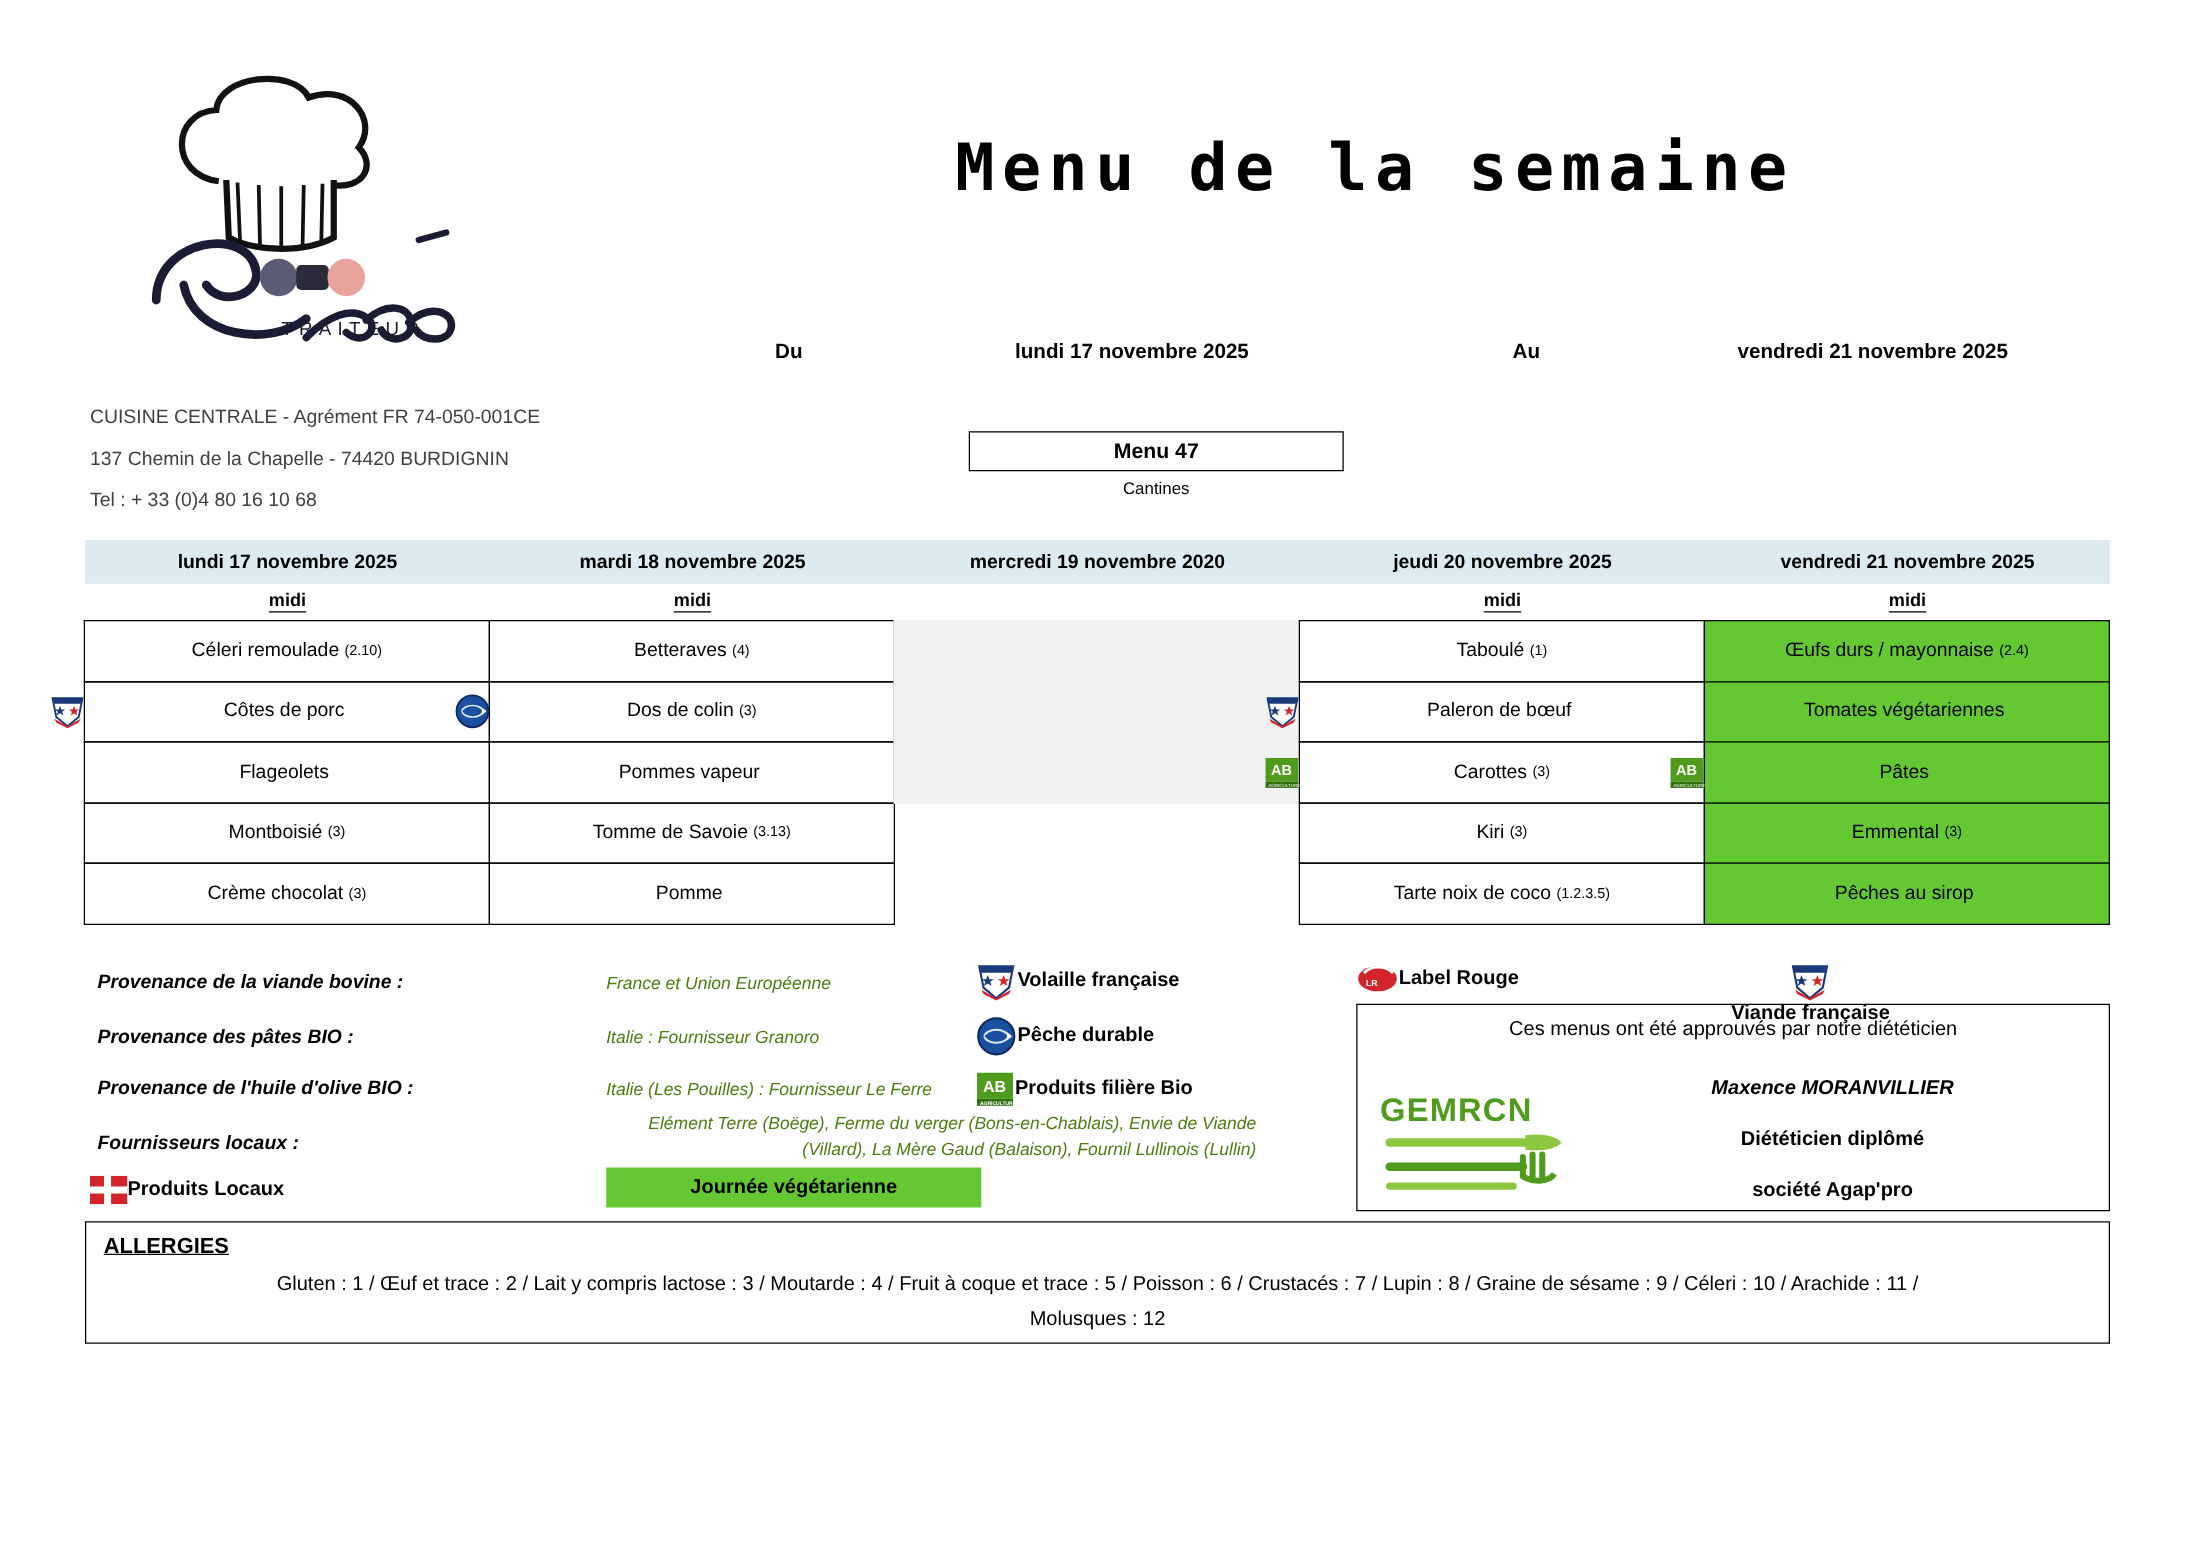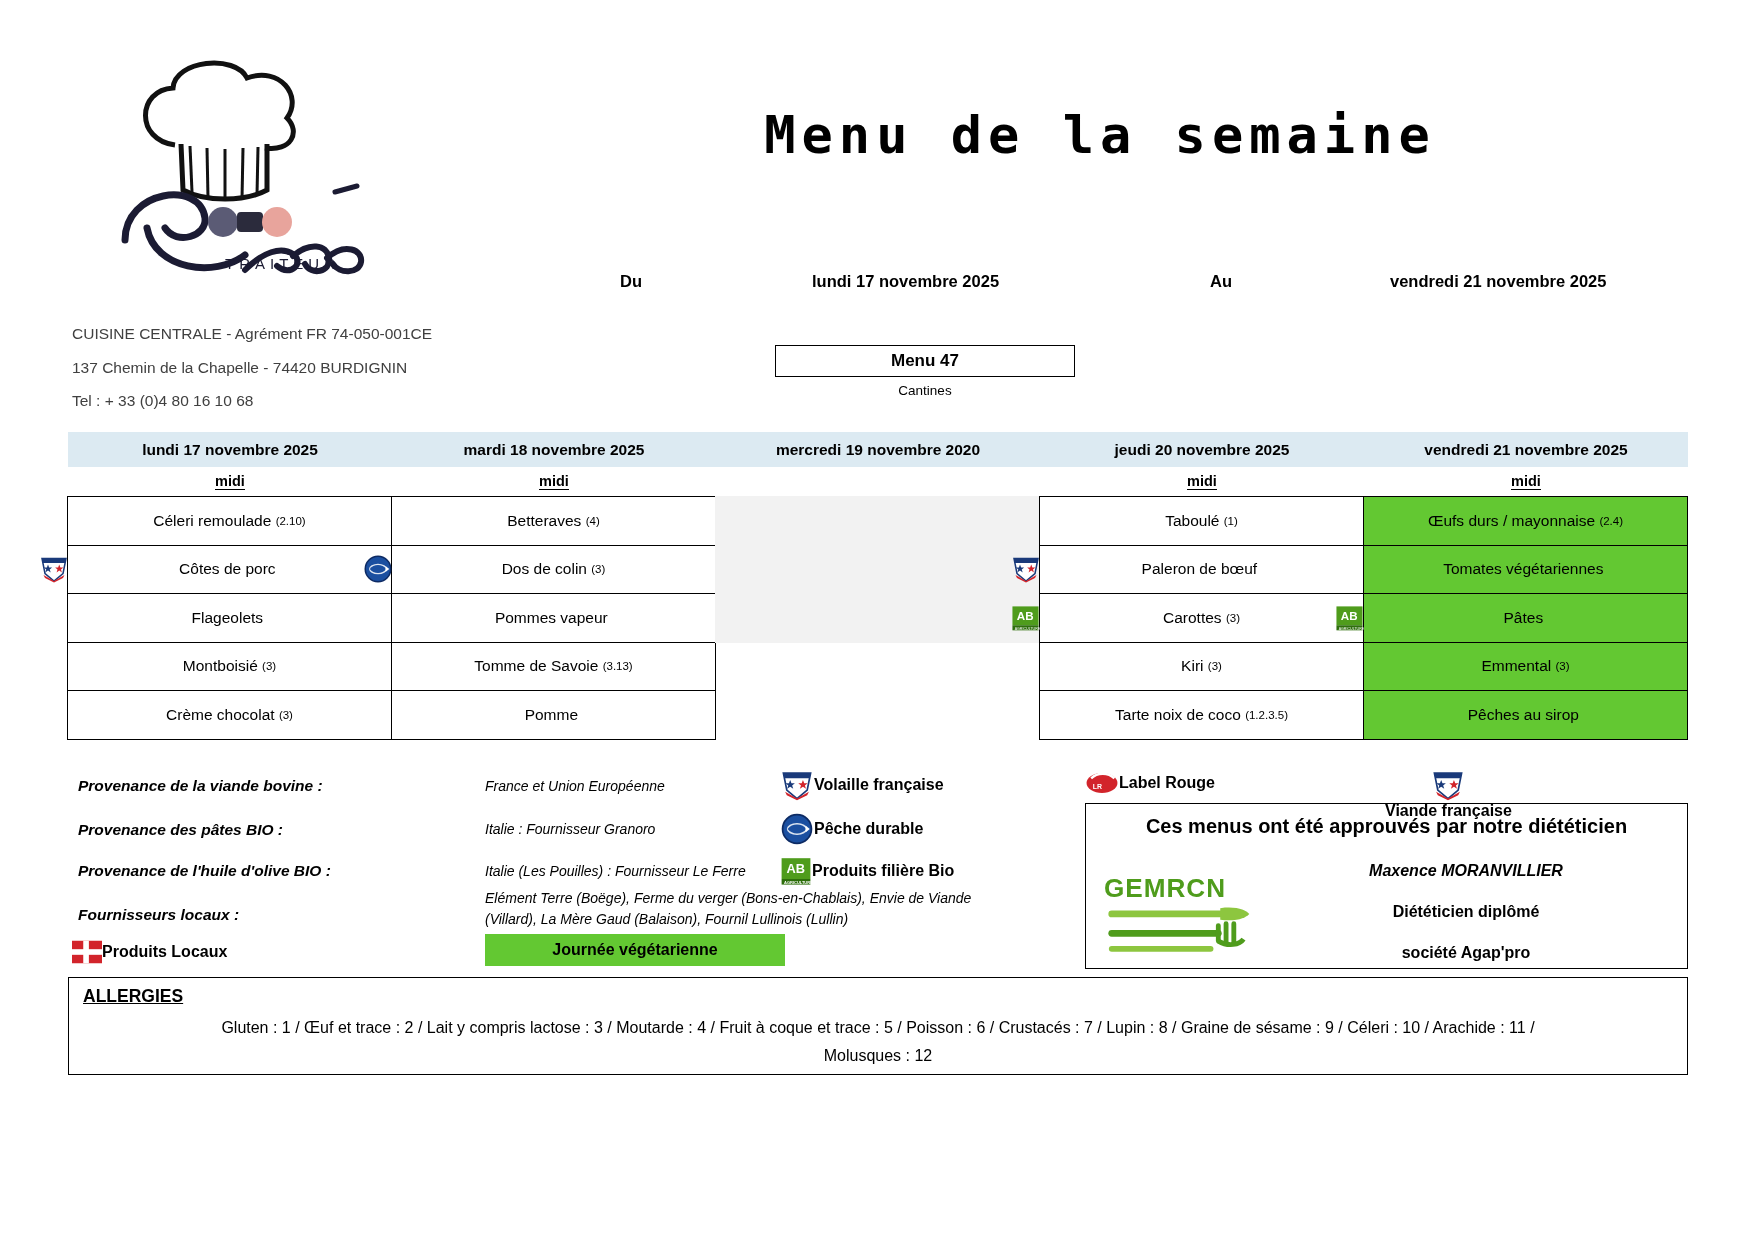--- a/index.html
+++ b/index.html
@@ -171,21 +171,22 @@
   .fn1 { top: 777px; }
   .fn2 { top: 821px; }
   .fn3 { top: 862px; }
   .fn4 { top: 906px; }
 
   .fv {
     position: absolute;
     left: 485px;
     font-size: 14px;
     font-style: italic;
-    color: #000000;
+    color: #4d7c0f;
+    text-align: right;
   }
   .fv1 { top: 778px; }
   .fv2 { top: 821px; }
   .fv3 { top: 863px; }
   .fv4 { top: 888px; width: 520px; line-height: 1.5; }
 
   .legend-item {
     position: absolute;
     display: flex; align-items: center; 
     font-size: 16px; font-weight: bold;
@@ -209,21 +210,21 @@
 
   
   .diet-box {
     position: absolute;
     left: 1085px; top: 803px;
     width: 603px; height: 166px;
     border: 1.6px solid #000;
   }
   .diet-title {
     position: absolute; left: 0; top: 11px; width: 100%;
-    text-align: center; font-size: 20px; font-weight: bold;
+    text-align: center; font-size: 16px; font-weight: normal;
   }
   .diet-l1, .diet-l2, .diet-l3 {
     position: absolute; left: 170px; width: 420px;
     text-align: center; font-size: 16px; font-weight: bold;
   }
   .diet-l1 { top: 58px; font-style: italic; }
   .diet-l2 { top: 99px; }
   .diet-l3 { top: 140px; }
   .gemrcn {
     position: absolute; left: 18px; top: 58px;

